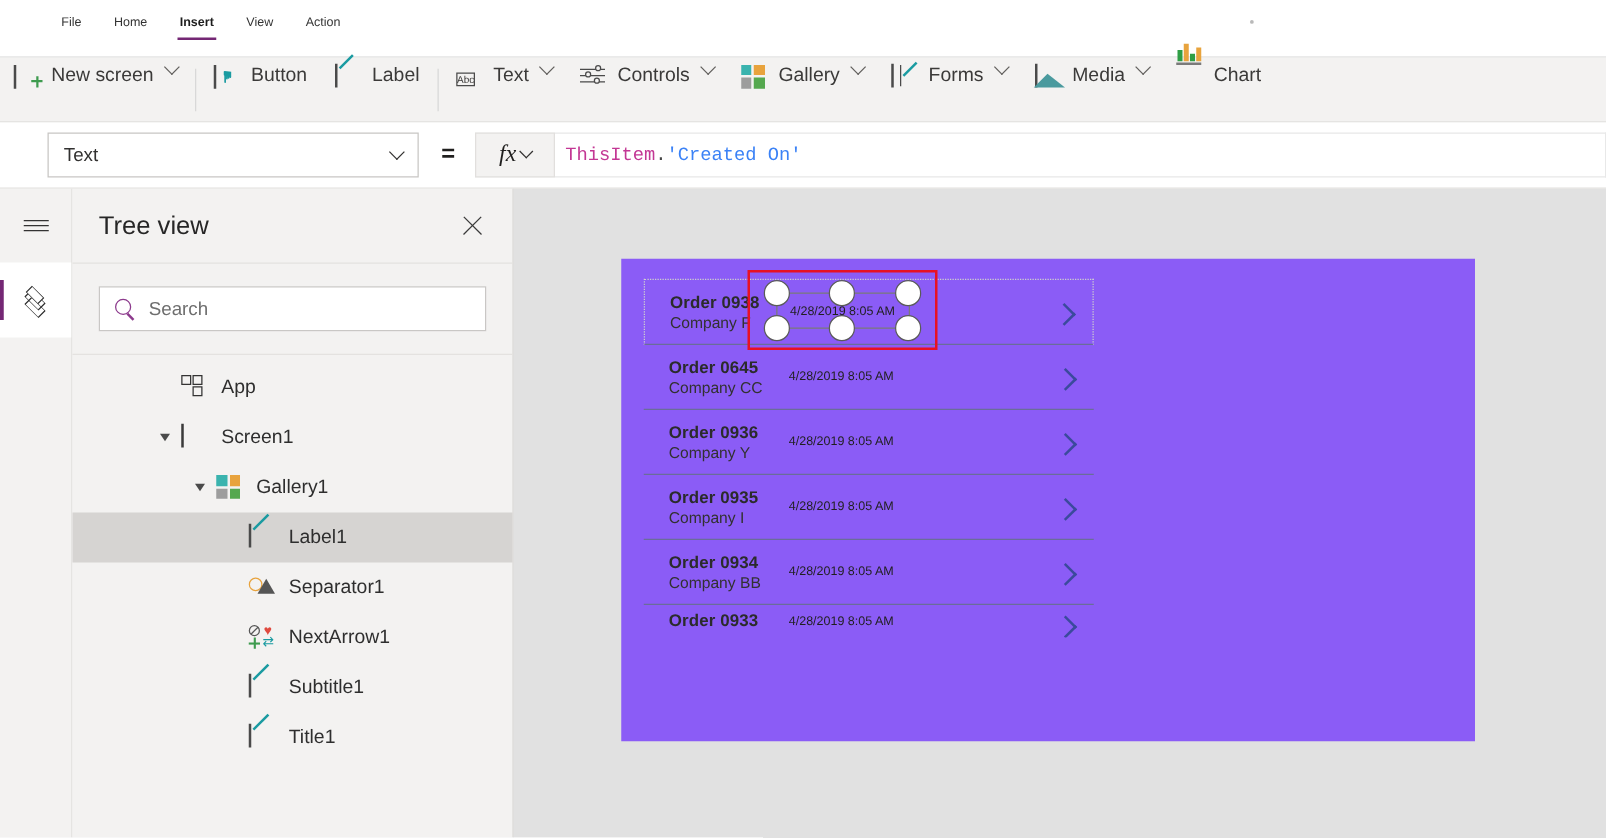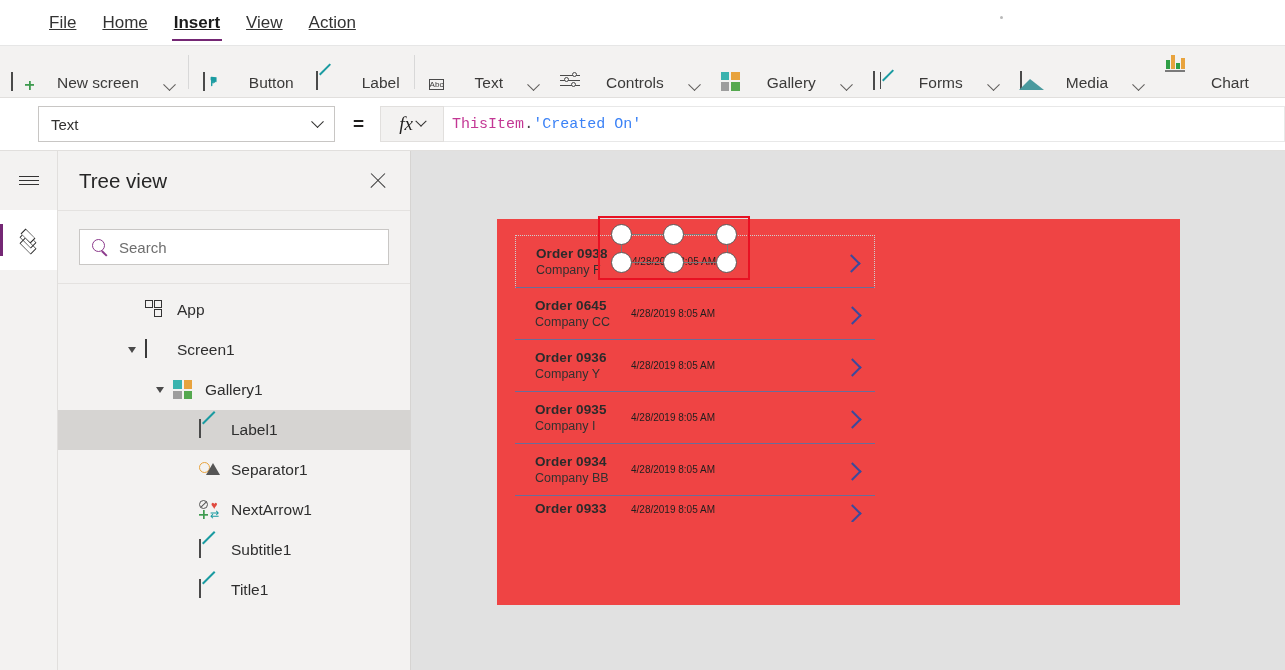--- a/index.html
+++ b/index.html
@@ -12,23 +12,23 @@
   #app { position: relative; width: 1285px; height: 670px; }
 
   
   .menubar {
     position: absolute; left: 0; top: 0; width: 1285px; height: 45px;
     background: #ffffff;
     display: flex; align-items: flex-start; padding-left: 36px;
   }
   .menu-item {
     position: relative;
-    font-size: 17px; color: #333333;
+    font-size: 10px; color: #333333;
     padding: 13px 13px 11px 13px;
-    cursor: pointer; white-space: nowrap; text-decoration: underline;
+    cursor: pointer; white-space: nowrap;
   }
   .menu-item.active { font-weight: bold; color: #1c1c1c; }
   .menu-item.active::after {
     content: ""; position: absolute; left: 11px; right: 11px; bottom: 3px;
     height: 2.5px; background: #742774;
   }
   .menu-dot {
     position: absolute; left: 1000px; top: 16px;
     width: 3px; height: 3px; border-radius: 50%; background: #b9b9b9;
   }
@@ -39,21 +39,21 @@
     background: #f3f2f1;
     border-top: 1px solid #e6e6e6;
     border-bottom: 1px solid #e1dfdd;
     display: flex; align-items: center;
   }
   .ribbon-sep {
     width: 1px; height: 34px; background: #d8d8d8; margin: 0 3px;
     flex: none;
   }
   .rb {
-    display: flex; align-items: flex-end; gap: 24px;
+    display: flex; align-items: flex-start; gap: 8px;
     padding: 0 11px; height: 40px; cursor: pointer; white-space: nowrap;
   }
   .rb-label { font-size: 15.5px; color: #3b3a39; }
   .rb-caret {
     width: 9px; height: 9px; flex: none; margin-left: 2px;
     border-right: 1.4px solid #605e5c; border-bottom: 1.4px solid #605e5c;
     transform: rotate(45deg) translate(-2px,-2px);
   }
   .rb-ico { width: 22px; height: 20px; flex: none; position: relative; }
 
@@ -268,22 +268,22 @@
     background: linear-gradient(#3e9b4f,#3e9b4f) center/9px 1.7px no-repeat,
                 linear-gradient(#3e9b4f,#3e9b4f) center/1.7px 9px no-repeat; }
   .ico-next .sync { position:absolute; left: 11px; top: 9px; font-size: 11px; color: #1a9ba1; line-height: 11px; }
 
   
   .canvas {
     position: absolute; left: 411px; top: 151px; width: 874px; height: 519px;
     background: #e1e1e1; overflow: hidden;
   }
   .screen {
-    position: absolute; left: 86px; top: 68px; width: 683px; height: 386px;
-    background: #ef4444;
+    position: absolute; left: 86px; top: 56px; width: 683px; height: 386px;
+    background: #8b5cf6;
     padding-left: 17px;
   }
   .gallery {
     position: absolute; left: 18px; top: 16px; width: 360px; height: 310px;
   }
   .gal-item {
     position: relative; height: 52px; border-bottom: 1px solid #6a6d99;
     display: flex; align-items: center; padding: 0 0 0 20px;
   }
   .gal-item.template {

